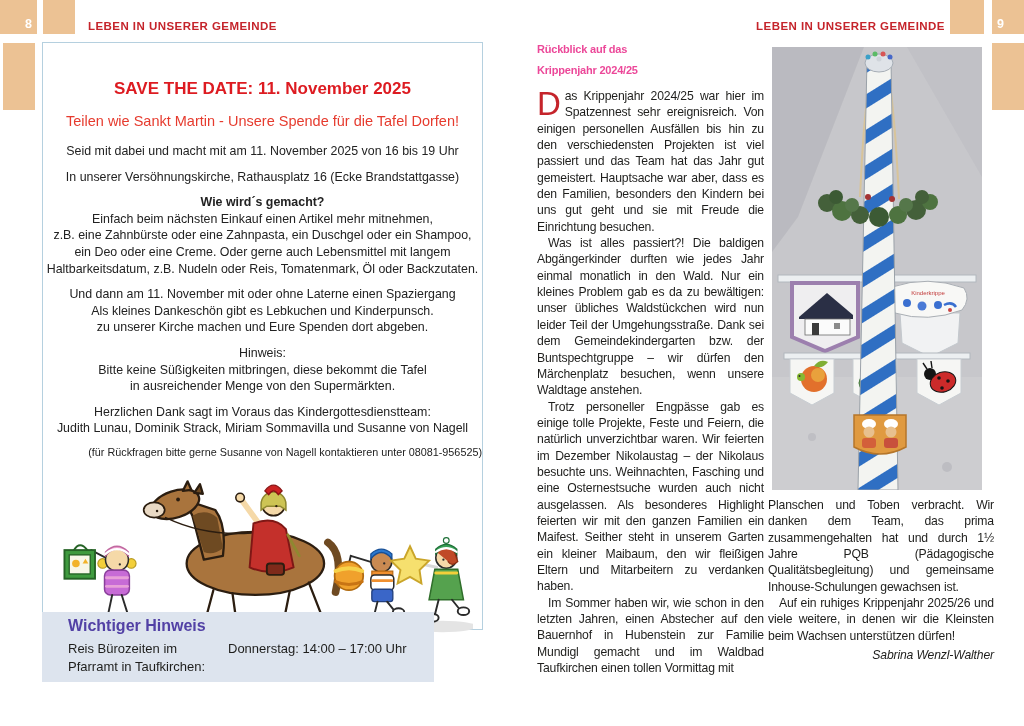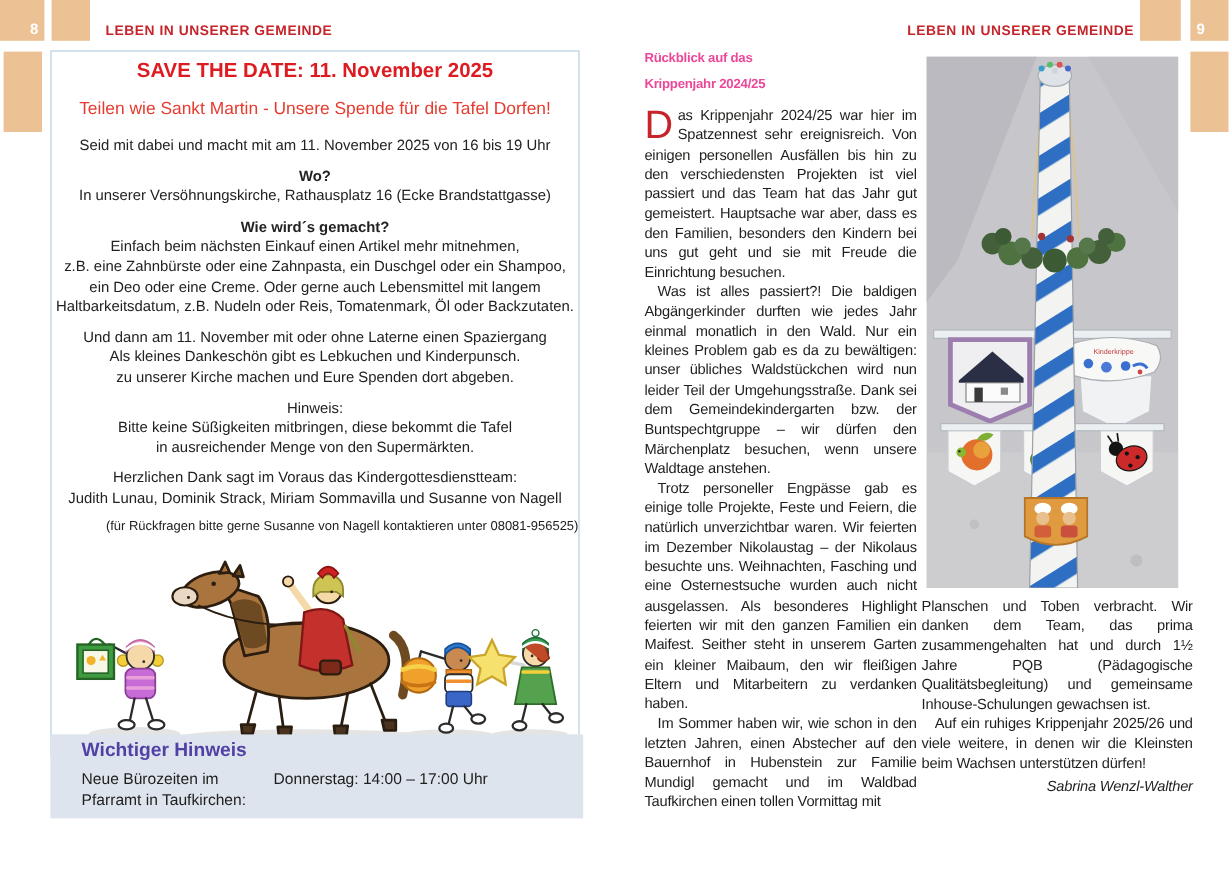--- a/index.html
+++ b/index.html
@@ -3,30 +3,30 @@
 <meta charset="utf-8">
 <style>
   html,body{margin:0;padding:0;background:#fff;}
   #canvas{position:relative;width:1024px;height:726px;background:#ffffff;overflow:hidden;
           font-family:"Liberation Sans","DejaVu Sans",sans-serif;color:#1e1e1c;}
   .sq{position:absolute;background:#ecc294;}
   .pagenum{position:absolute;color:#ffffff;font-weight:bold;font-size:12.5px;}
   .runhead{position:absolute;top:20px;color:#c5242b;font-weight:bold;font-size:11.5px;letter-spacing:.45px;}
   
   #savebox{position:absolute;left:42px;top:42px;width:441px;height:588px;background:#fff;
-           border:1px solid #b5d0df;box-sizing:border-box;text-align:center;padding-top:6px;}
+           border:1px solid #b5d0df;box-sizing:border-box;text-align:center;padding-top:36px;}
   .s-title{font-size:17px;font-weight:bold;color:#dd1b21;margin-bottom:14px;}
   .s-sub{font-size:14.5px;color:#e63b2e;margin-bottom:14px;}
   .s-line{font-size:12.4px;line-height:16.6px;color:#222;}
   .s-b{font-weight:bold;}
   .gap{height:9px;}
   .s-small{font-size:10.8px;color:#222;margin-top:9px;text-align:right;}
   #martin-art{display:block;margin:10px auto 0 auto;}
   
-  #noticebox{position:absolute;left:42px;top:612px;width:444px;height:70px;background:#dde4ee;}
+  #noticebox{position:absolute;left:42px;top:612px;width:392px;height:70px;background:#dde4ee;}
   .n-title{position:absolute;left:26px;top:5px;color:#5241a5;font-weight:bold;font-size:16px;}
   .n-col{position:absolute;top:28px;font-size:13px;line-height:17.5px;color:#1e1e1c;}
   .n-col.labels{left:26px;width:158px;}
   .n-col.hours{left:186px;width:250px;}
   
   .a-title{position:absolute;left:537px;top:39px;font-weight:bold;font-size:11px;line-height:20.5px;color:#ec4899;letter-spacing:-.2px;}
   .col{position:absolute;font-size:12.2px;line-height:16.35px;text-align:justify;letter-spacing:-.15px;color:#1e1e1c;}
   #col1{left:537px;top:88px;width:227px;}
   #col2{left:768px;top:497px;width:226px;}
   .col p{margin:0;}
@@ -52,21 +52,20 @@
     <span class="pagenum" style="left:5px;bottom:3px;">9</span>
   </div>
   <div class="sq" style="left:992px;top:43px;width:32px;height:67px;"></div>
   <div class="runhead" style="left:700px;width:245px;text-align:right;">LEBEN IN UNSERER GEMEINDE</div>
 
   <div id="savebox">
     <div class="s-title">SAVE THE DATE: 11. November 2025</div>
     <div class="s-sub">Teilen wie Sankt Martin - Unsere Spende für die Tafel Dorfen!</div>
     <div class="s-line">Seid mit dabei und macht mit am 11. November 2025 von 16 bis 19 Uhr</div>
     <div class="gap"></div>
-    <div class="s-line s-b">Wo?</div>
     <div class="s-line">In unserer Versöhnungskirche, Rathausplatz 16 (Ecke Brandstattgasse)</div>
     <div class="gap"></div>
     <div class="s-line s-b">Wie wird´s gemacht?</div>
     <div class="s-line">Einfach beim nächsten Einkauf einen Artikel mehr mitnehmen,</div>
     <div class="s-line">z.B. eine Zahnbürste oder eine Zahnpasta, ein Duschgel oder ein Shampoo,</div>
     <div class="s-line">ein Deo oder eine Creme. Oder gerne auch Lebensmittel mit langem</div>
     <div class="s-line">Haltbarkeitsdatum, z.B. Nudeln oder Reis, Tomatenmark, Öl oder Backzutaten.</div>
     <div class="gap"></div>
     <div class="s-line">Und dann am 11. November mit oder ohne Laterne einen Spaziergang</div>
     <div class="s-line">Als kleines Dankeschön gibt es Lebkuchen und Kinderpunsch.</div>
@@ -177,21 +176,21 @@
         <ellipse cx="398" cy="157" rx="6" ry="4" fill="#ffffff"></ellipse>
         <ellipse cx="430" cy="150" rx="6" ry="4" fill="#ffffff"></ellipse>
         <circle cx="409" cy="96" r="1.2" fill="#2b2b2b" stroke="none"></circle>
       </g>
     </svg>
   </div>
 
   <div id="noticebox">
     <div class="n-title">Wichtiger Hinweis</div>
     <div class="n-col labels">
-      <div>Neue Bürozeiten im</div>
+      <div>Reis Bürozeiten im</div>
       <div>Pfarramt in Taufkirchen:</div>
     </div>
     <div class="n-col hours">
       <div>Donnerstag: 14:00 – 17:00 Uhr</div>
     </div>
   </div>
 
   <div class="a-title">
     <div>Rückblick auf das</div>
     <div>Krippenjahr 2024/25</div>

